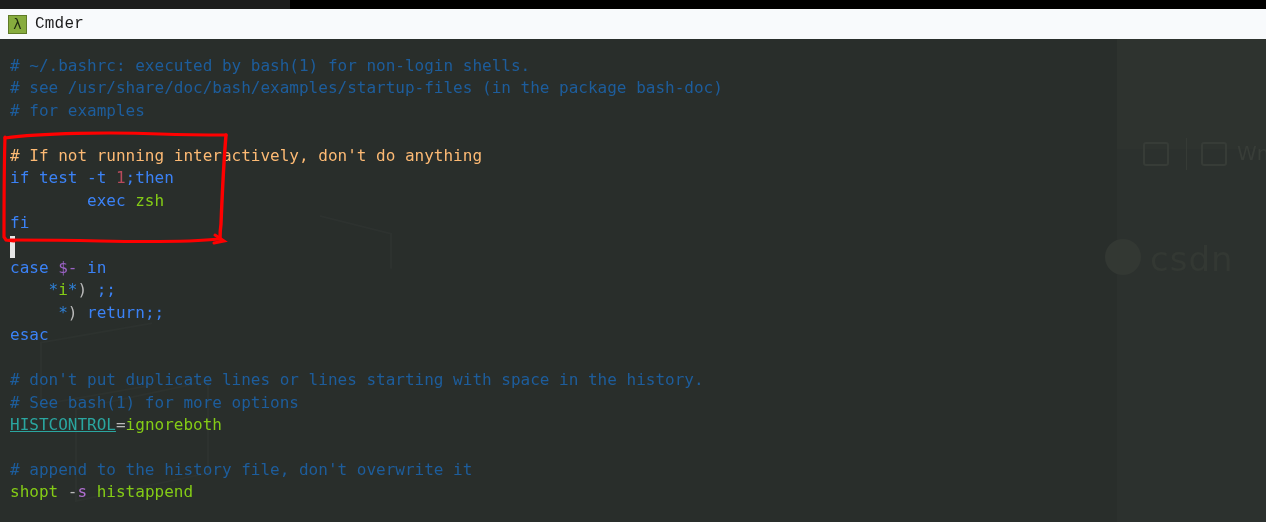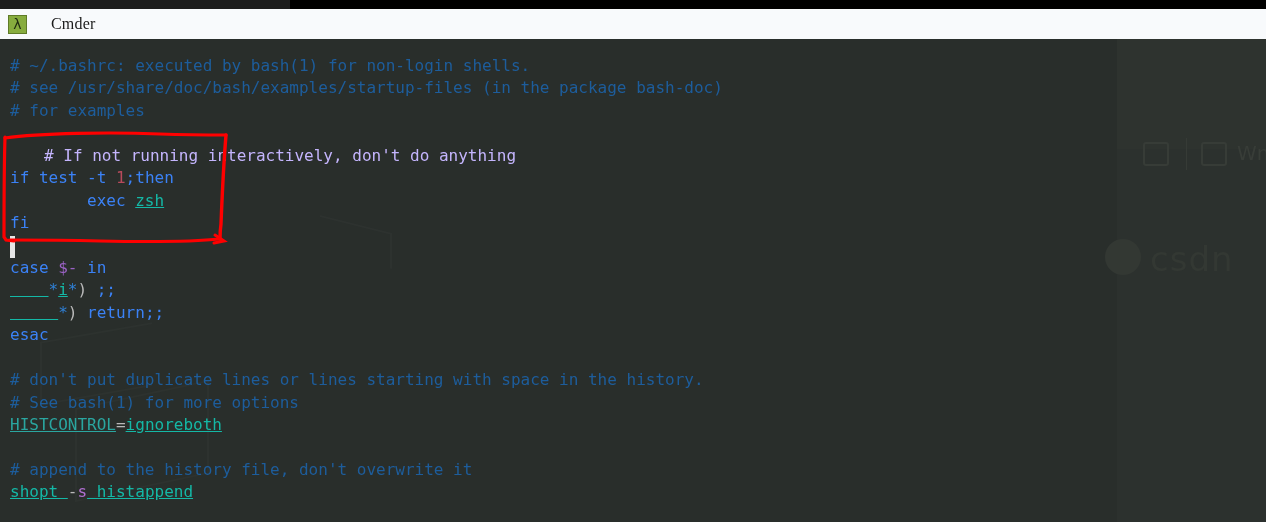--- a/index.html
+++ b/index.html
@@ -50,22 +50,22 @@
     justify-content: center;
     flex: none;
   }
   .app-icon span {
     font-family: "DejaVu Sans", sans-serif;
     font-size: 14px;
     line-height: 14px;
     color: #1f2b10;
   }
   .title-text {
-    margin-left: 24px;
-    font-family: Liberation Serif, serif;
+    margin-left: 8px;
+    font-family: Liberation Mono, monospace;
     font-size: 16px;
     color: #1b1b1b;
     letter-spacing: .2px;
     white-space: nowrap;
   }
 
   
   .terminal {
     position: absolute;
     left: 0; top: 39px;
@@ -165,24 +165,24 @@
     position: absolute;
     left: 10px; top: 16px;
     font-family: "DejaVu Sans Mono", "Liberation Mono", monospace;
     font-size: 16px;
     line-height: 22.45px;
     white-space: pre;
   }
   .code .ln { height: 22.45px; }
 
   .c-comment-dim   { color: #1d5d9c; }
-  .c-comment-brite { color: #c4b5fd; margin-left: 34px; }
+  .c-comment-brite { color: #fdba74; }
   .c-keyword       { color: #3b82f6; }
   .c-number        { color: #b84a5c; }
-  .c-plain         { color: #14b8a6; text-decoration: underline; }
+  .c-plain         { color: #84cc16; }
   .c-var           { color: #9a62c4; }
   .c-star          { color: #2f7fd4; }
   .c-env           { color: #2aa6a0; text-decoration: underline; }
   .c-flag          { color: #b06fd0; }
   .c-punct         { color: #b9b9b9; }
 
   
   .cursor {
     position: absolute;
     left: 10px; top: 196px;

